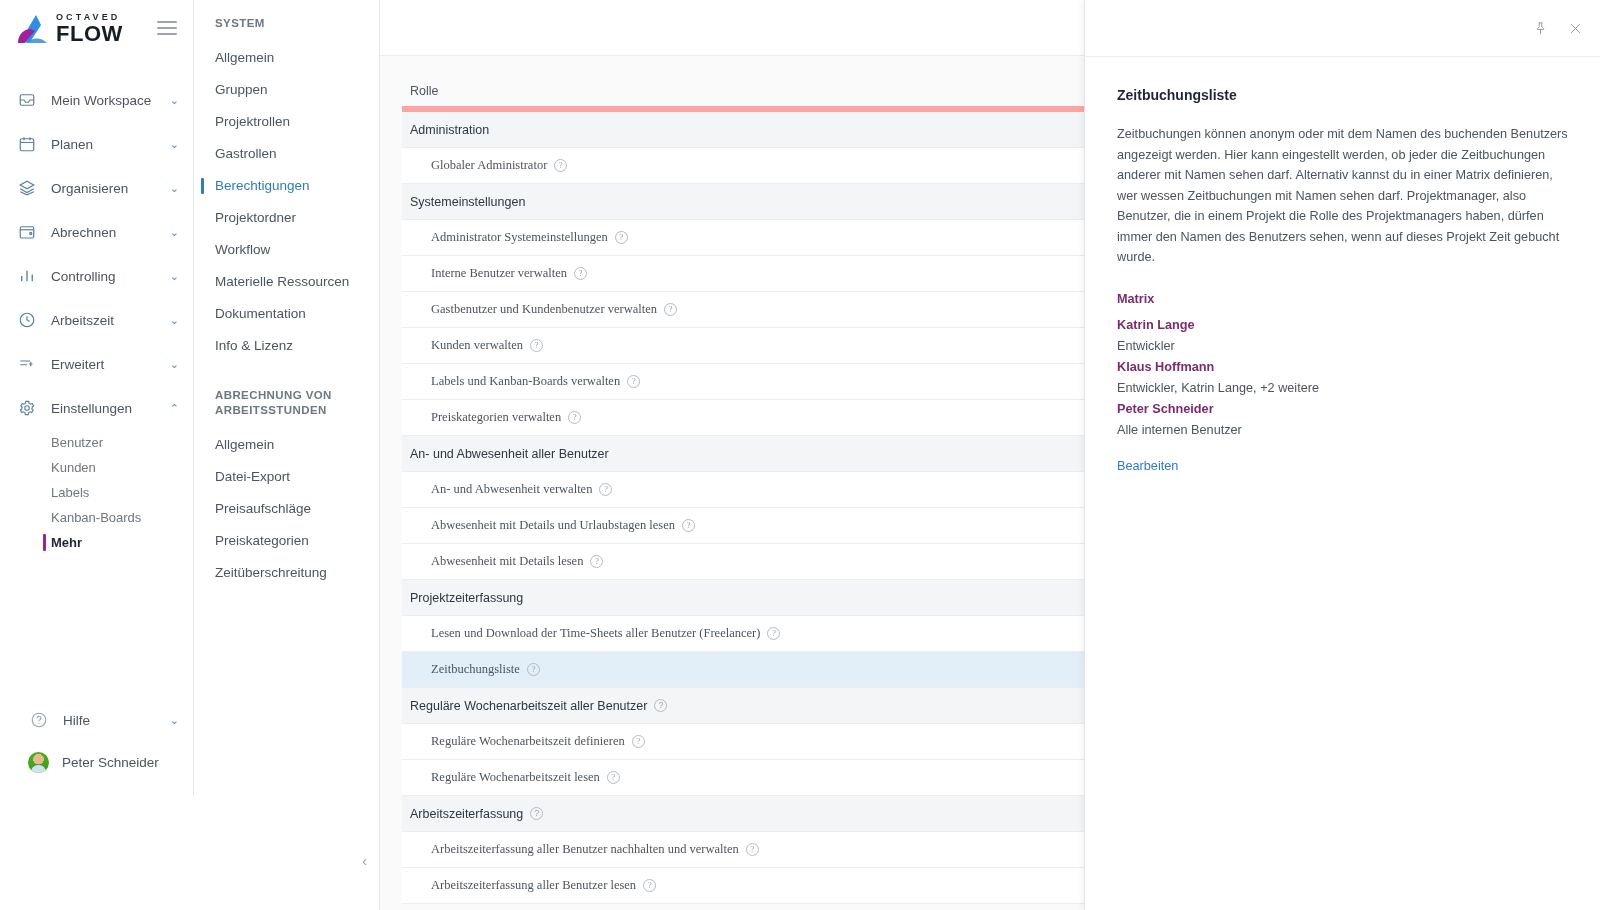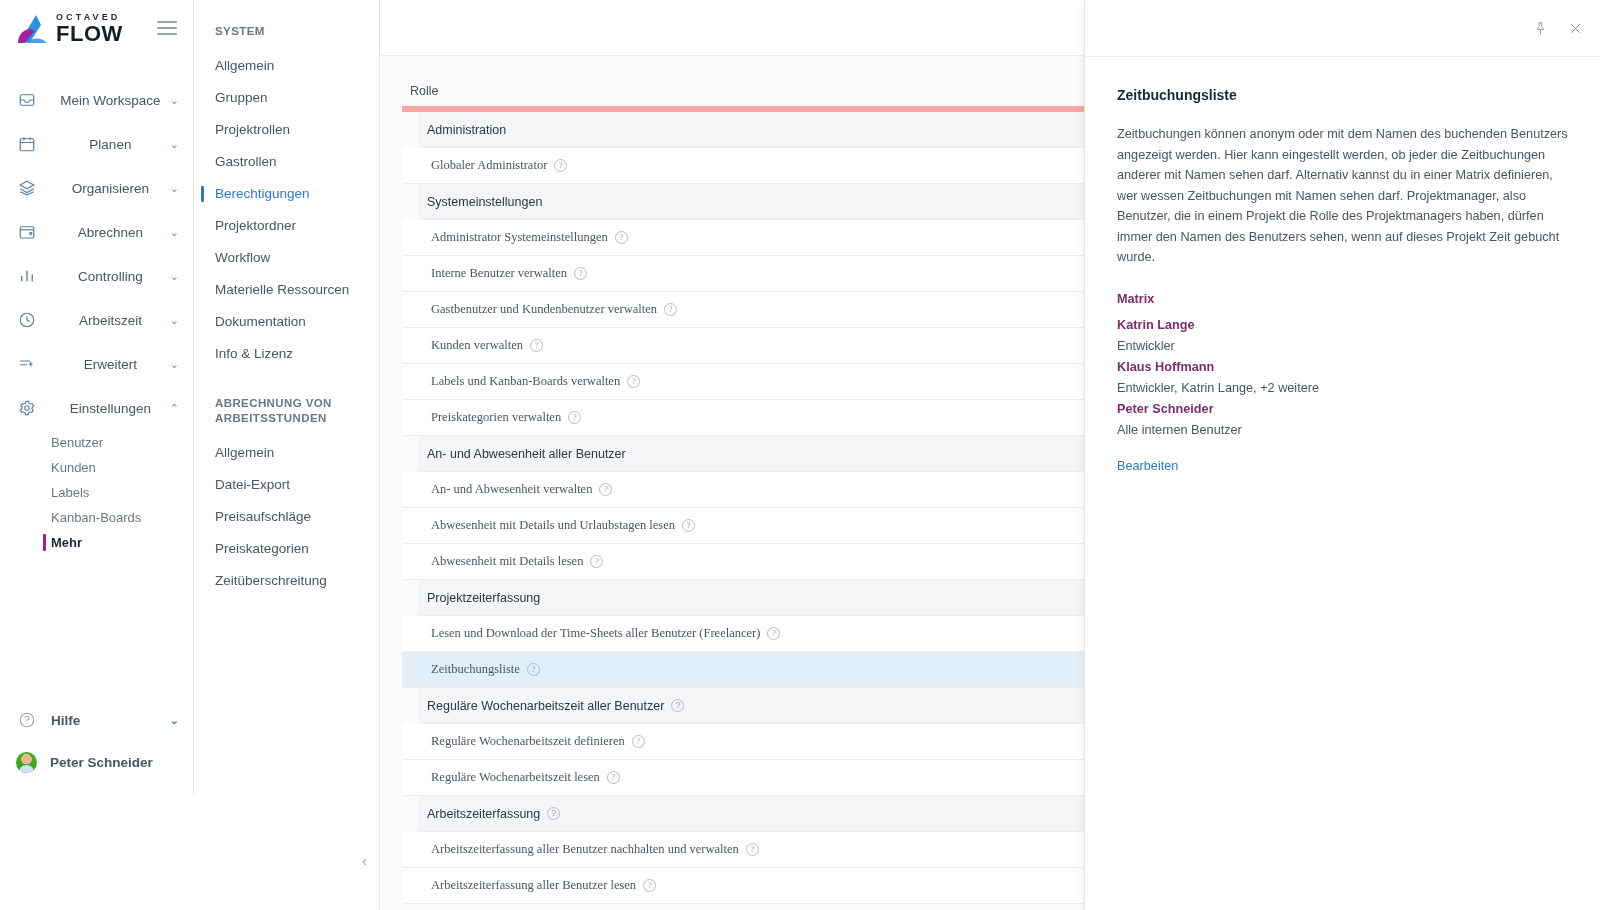--- a/index.html
+++ b/index.html
@@ -35,21 +35,21 @@
     display: block; line-height: 1;
   }
   .hamburger {
     position: absolute; right: 16px; top: 21px;
     width: 20px; height: 15px; cursor: pointer;
   }
   .hamburger span {
     display: block; height: 2px; background: #9ba3ac; margin-bottom: 4px; border-radius: 1px;
   }
 
-  .nav-list { padding-top: 20px; text-align: center; }
+  .nav-list { padding-top: 20px; }
   .nav-item {
     display: flex; align-items: center; height: 44px;
     padding-left: 16px; padding-right: 14px; cursor: pointer; position: relative;
   }
   .nav-icon {
     width: 22px; height: 22px; flex: 0 0 22px; margin-right: 13px;
     display: flex; align-items: center; justify-content: center;
     color: #5c7f9e;
   }
   .nav-label { font-size: 13.5px; color: #4a5560; flex: 1; white-space: nowrap; }
@@ -59,39 +59,39 @@
     height: 25px; display: flex; align-items: center;
     padding-left: 51px; font-size: 13px; color: #6d7782; cursor: pointer;
     position: relative;
   }
   .subnav-item.active { color: #1d2733; font-weight: 700; }
   .subnav-item.active::before {
     content: ""; position: absolute; left: 43px; top: 4px;
     width: 3px; height: 17px; background: #a0229a; border-radius: 1px;
   }
 
-  .sidebar-bottom { position: absolute; bottom: 0; left: 0; right: 0; padding-bottom: 14px; font-weight: bold; }
+  .sidebar-bottom { position: absolute; bottom: 0; left: 12px; right: 0; padding-bottom: 14px; }
   .user-row { display: flex; align-items: center; height: 40px; padding-left: 16px; cursor: pointer; }
   .avatar {
     width: 21px; height: 21px; border-radius: 50%; flex: 0 0 21px; margin-right: 13px;
     background: radial-gradient(circle at 50% 34%, #e8b98f 0 30%, transparent 31%),
                 linear-gradient(#4caf27, #3d9a1f);
     position: relative; overflow: hidden;
   }
   .avatar::after {
     content:""; position:absolute; left:3px; bottom:0; width:15px; height:8px;
     background:#cfe0ef; border-radius:7px 7px 0 0;
   }
   .user-name { font-size: 13.5px; color: #4a5560; }
 
   
   .subnav {
     width: 186px; flex: 0 0 186px; height: 910px;
     background: #ffffff; border-right: 1px solid #e4e7ea;
-    padding-top: 20px; position: relative;
+    padding-top: 12px; position: relative;
   }
   .subnav-section-title {
     font-size: 11.5px; font-weight: 700; color: #6d7782;
     letter-spacing: 0.4px; padding: 4px 18px 10px 21px; line-height: 1.35;
   }
   .subnav-link {
     height: 32px; display: flex; align-items: center;
     padding-left: 21px; font-size: 13.5px; color: #4a5560;
     cursor: pointer; position: relative;
   }
@@ -125,21 +125,21 @@
   .rb-green { background: #4caf27; }
 
   .table-wrap { padding: 20px 0 0 0; height: 854px; overflow: hidden; }
   .perm-table { width: 703px; margin-left: 22px; }
   .row {
     height: 36px; display: flex; align-items: center;
     border-bottom: 1px solid #ebedef; font-size: 12.5px;
     padding-left: 8px;
   }
   .row.header-row { border-bottom: 6px solid #fca5a5; background: #fafafa; color: #4a5560; }
-  .row.group-row { background: #f4f5f6; color: #2d3742; font-weight: 400; margin-left: 17px; }
+  .row.group-row { background: #f4f5f6; color: #2d3742; font-weight: 400; }
   .row.item-row { background: #ffffff; color: #4a5560; padding-left: 29px; font-family: Liberation Serif, serif; }
   .row.item-row.selected { background: #e2eef8; }
   .cell-label { display: inline-flex; align-items: center; gap: 7px; }
   .qmark {
     width: 13px; height: 13px; border-radius: 50%;
     border: 1px solid #b4bcc4; color: #9aa3ac;
     font-size: 9px; line-height: 11px; text-align: center;
     display: inline-block; cursor: pointer; flex: 0 0 13px;
   }
 

